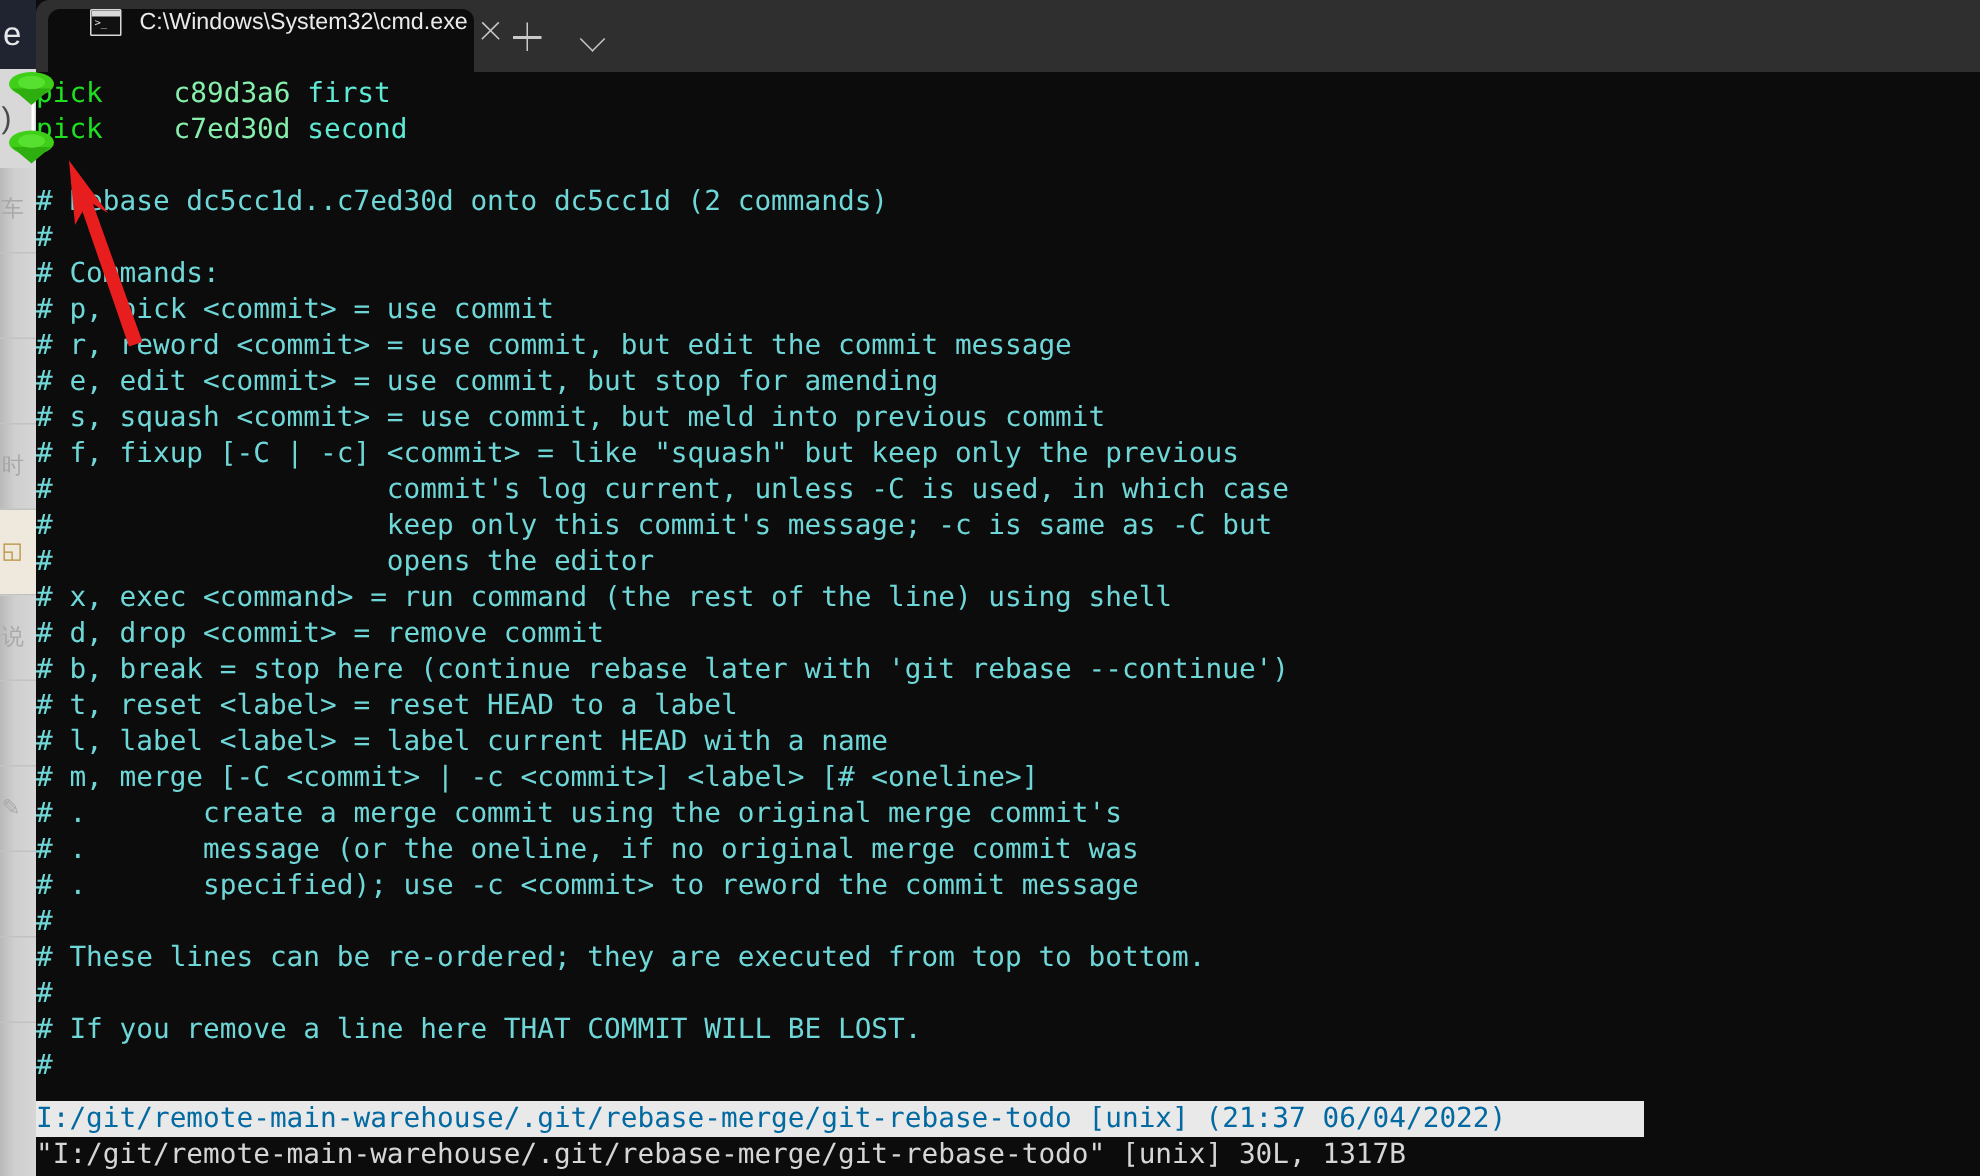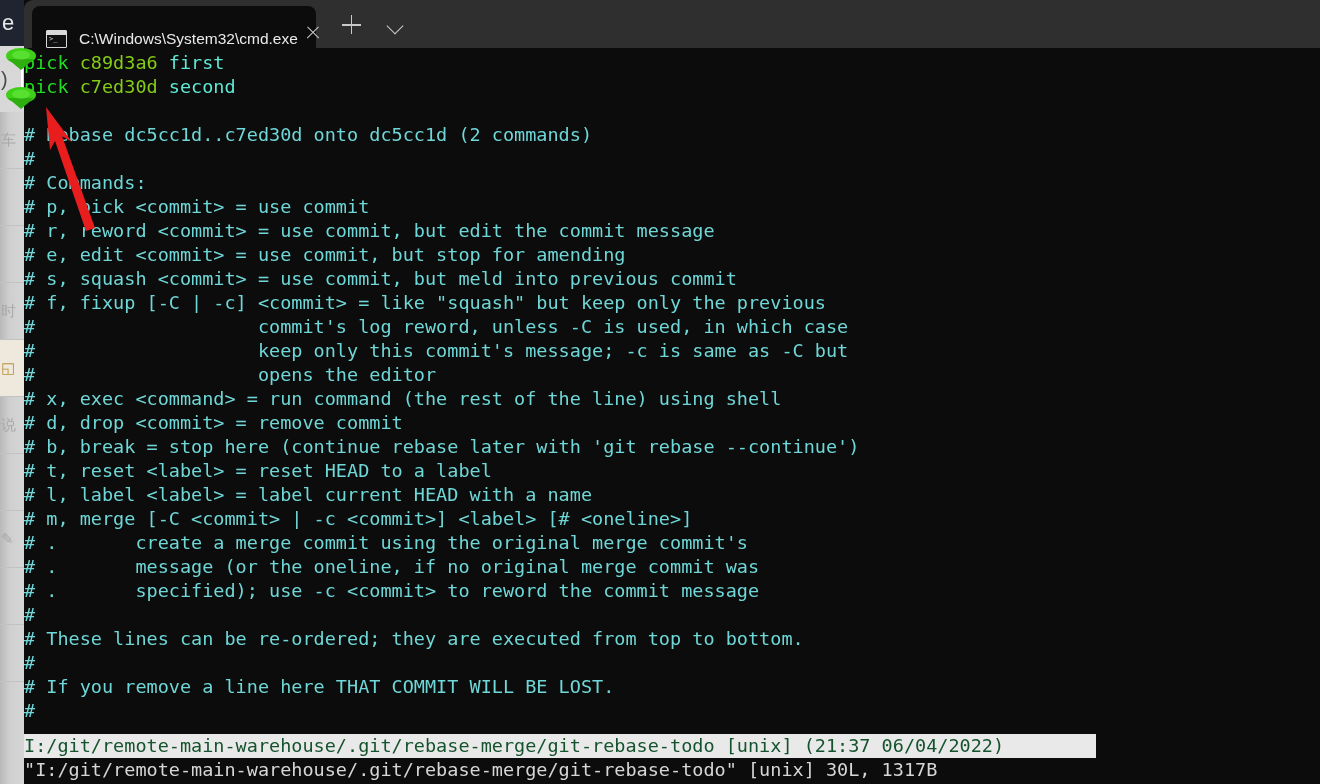--- a/index.html
+++ b/index.html
@@ -78,22 +78,22 @@
     border-top-left-radius: 9px;
     overflow: hidden;
   }
   #tab-active {
     position: absolute;
     left: 8px; top: 6px;
     width: 284px; height: 42px;
     background: #0c0c0c;
     border-radius: 8px 8px 0 0;
     display: flex;
-    align-items: flex-end;
-    padding: 0 4px 0 14px;
+    align-items: flex-start;
+    padding: 0 4px 0 28px;
     box-sizing: border-box;
   }
   .tab-icon {
     width: 19px; height: 16px;
     border: 1.6px solid #d9d9d9;
     border-radius: 1px;
     background: #111;
     position: relative;
     flex: 0 0 auto;
     margin-right: 12px;
@@ -179,32 +179,32 @@
   .line {
     font-family: "DejaVu Sans Mono", monospace;
     font-size: 18.5px;
     line-height: 24px;
     height: 24px;
     white-space: pre;
     padding-left: 0px;
     color: #6fd7d7;
   }
   .tok-pick   { color: #1fe01f; }
-  .tok-hash   { color: #84cc16; }
+  .tok-hash   { color: #86efac; margin-left: 36px; }
   .tok-msg    { color: #5eead4; }
   .tok-cmt    { color: #6fd7d7; }
 
   
   #statusline {
     position: absolute;
     left: 0; bottom: 26px;
     width: 1072px;
     height: 24px;
     background: #e9e9e9;
-    color: #14532d;
+    color: #0369a1;
     font-family: "DejaVu Sans Mono", monospace;
     font-size: 18.5px;
     line-height: 24px;
     white-space: pre;
     overflow: hidden;
   }
   #cmdline {
     position: absolute;
     left: 0; bottom: 0;
     width: 1296px;
@@ -266,21 +266,21 @@
       <div class="line">&nbsp;</div>
 
       <div class="line tok-cmt"># Rebase dc5cc1d..c7ed30d onto dc5cc1d (2 commands)</div>
       <div class="line tok-cmt">#</div>
       <div class="line tok-cmt"># Commands:</div>
       <div class="line tok-cmt"># p, pick &lt;commit&gt; = use commit</div>
       <div class="line tok-cmt"># r, reword &lt;commit&gt; = use commit, but edit the commit message</div>
       <div class="line tok-cmt"># e, edit &lt;commit&gt; = use commit, but stop for amending</div>
       <div class="line tok-cmt"># s, squash &lt;commit&gt; = use commit, but meld into previous commit</div>
       <div class="line tok-cmt"># f, fixup [-C | -c] &lt;commit&gt; = like "squash" but keep only the previous</div>
-      <div class="line tok-cmt">#                    commit's log reword, unless -C is used, in which case</div>
+      <div class="line tok-cmt">#                    commit's log current, unless -C is used, in which case</div>
       <div class="line tok-cmt">#                    keep only this commit's message; -c is same as -C but</div>
       <div class="line tok-cmt">#                    opens the editor</div>
       <div class="line tok-cmt"># x, exec &lt;command&gt; = run command (the rest of the line) using shell</div>
       <div class="line tok-cmt"># d, drop &lt;commit&gt; = remove commit</div>
       <div class="line tok-cmt"># b, break = stop here (continue rebase later with 'git rebase --continue')</div>
       <div class="line tok-cmt"># t, reset &lt;label&gt; = reset HEAD to a label</div>
       <div class="line tok-cmt"># l, label &lt;label&gt; = label current HEAD with a name</div>
       <div class="line tok-cmt"># m, merge [-C &lt;commit&gt; | -c &lt;commit&gt;] &lt;label&gt; [# &lt;oneline&gt;]</div>
       <div class="line tok-cmt"># .       create a merge commit using the original merge commit's</div>
       <div class="line tok-cmt"># .       message (or the oneline, if no original merge commit was</div>

